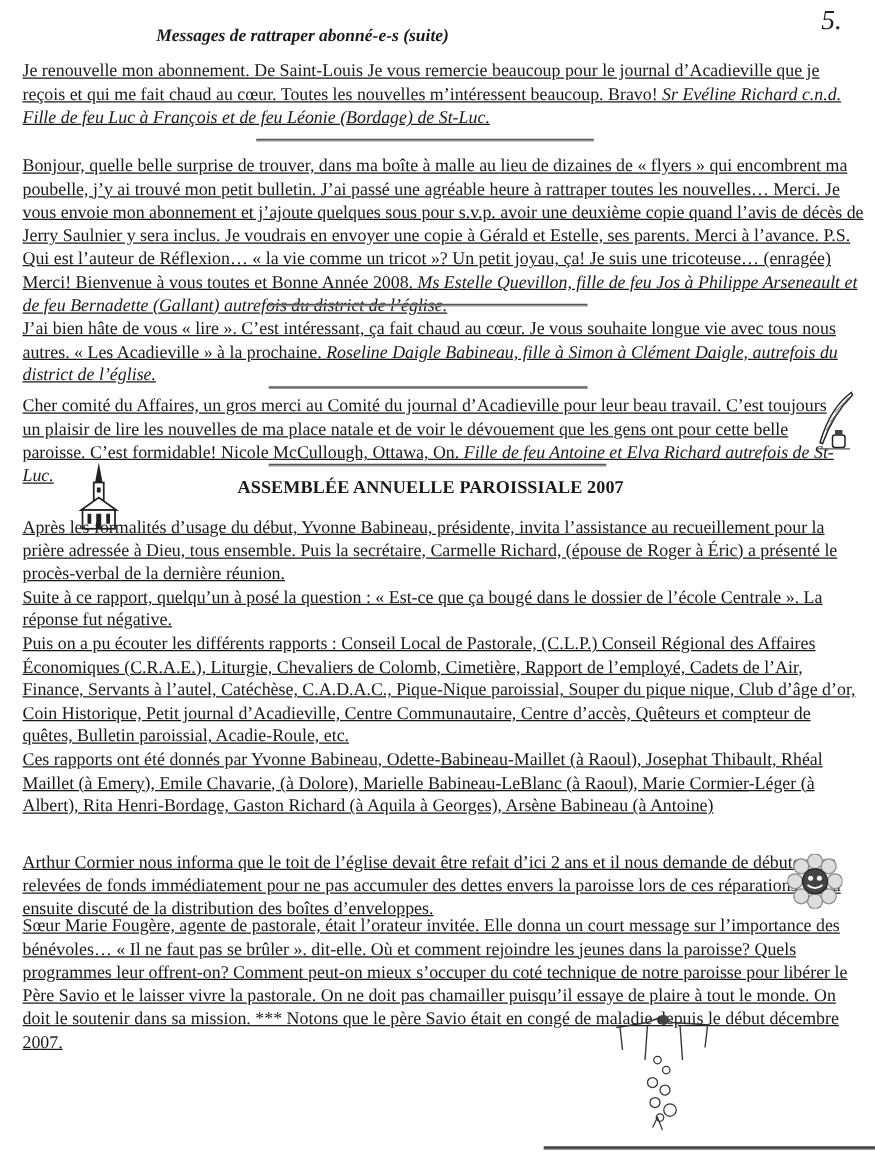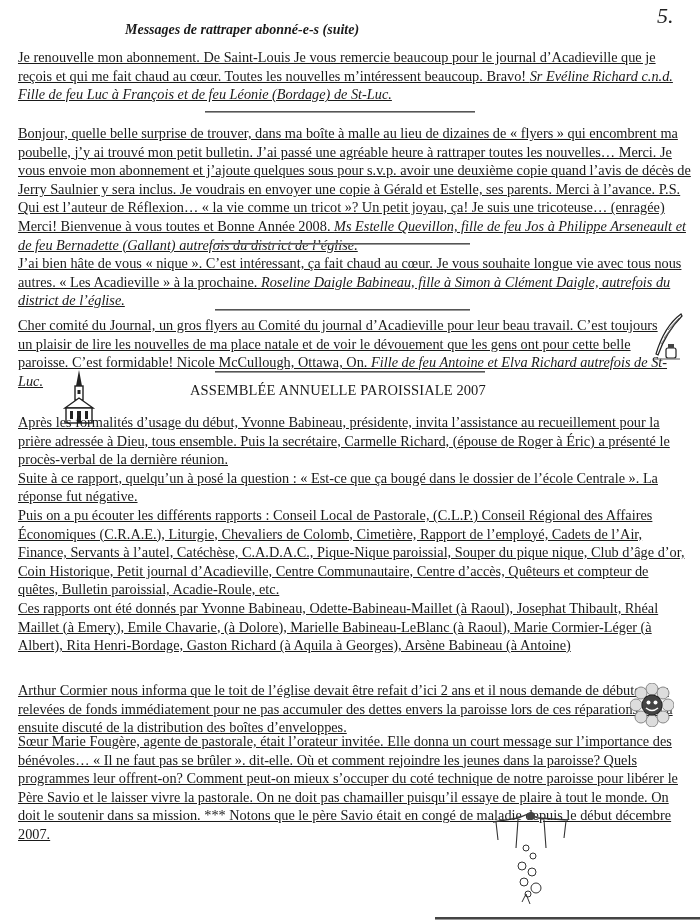--- a/index.html
+++ b/index.html
@@ -5,47 +5,47 @@
   html,body{margin:0;padding:0;background:#fff;}
   body{width:700px;height:922px;position:relative;overflow:hidden;
        font-family:"Liberation Serif","DejaVu Serif",serif;color:#1a1a1a;font-size:14.3px;line-height:18.6px;}
   .page-num{position:absolute;left:657px;top:4px;font-style:italic;font-size:22px;line-height:24px;color:#222;}
   .section-title{position:absolute;left:125px;top:21px;font-weight:bold;font-style:italic;font-size:14px;}
   .block{position:absolute;left:18px;width:676px;}
   .block p{margin:0;text-decoration:underline;}
   .it{font-style:italic;}
   .u{text-decoration:underline;}
   .sep{position:absolute;height:1px;background:#555;border-bottom:1px solid #999;}
-  .heading{position:absolute;left:190px;top:381px;font-weight:normal;font-size:14.5px;letter-spacing:0.1px;}
+  .heading{position:absolute;left:190px;top:381px;font-weight:bold;font-size:14.5px;letter-spacing:0.1px;}
   .deco{position:absolute;}
   .deco svg{display:block;}
 </style>
 </head>
 <body>
 
 <div class="page-num">5.</div>
 <div class="section-title">Messages de rattraper abonné-e-s (suite)</div>
 
 <div class="block" style="top:48px;width:670px;">
   <p><span>Je renouvelle mon abonnement. De Saint-Louis  Je vous remercie beaucoup pour le journal d’Acadieville que je reçois et qui me fait chaud au cœur.  Toutes les nouvelles m’intéressent beaucoup.  Bravo! </span><span class="it">Sr Evéline Richard c.n.d.  Fille de feu Luc à François et de feu Léonie (Bordage) de St-Luc.</span></p>
 </div>
 <div class="sep" style="left:205px;top:111px;width:270px;"></div>
 
 <div class="block" style="top:124px;width:676px;">
   <p><span>Bonjour, quelle belle surprise de trouver, dans ma boîte à malle au lieu de dizaines de « flyers » qui encombrent ma poubelle, j’y ai trouvé mon petit bulletin.  J’ai passé une agréable heure à rattraper toutes les nouvelles…  Merci.  Je vous envoie mon abonnement et j’ajoute quelques sous pour s.v.p. avoir une deuxième copie quand l’avis de décès de Jerry Saulnier y sera inclus.  Je voudrais en envoyer une copie à Gérald et Estelle, ses parents.  Merci à l’avance. P.S. Qui est l’auteur de Réflexion… « la vie comme un tricot »?  Un petit joyau, ça!  Je suis une tricoteuse… (enragée) Merci!  Bienvenue à vous toutes et Bonne Année 2008.  </span><span class="it">Ms Estelle Quevillon, fille de feu Jos à Philippe Arseneault et de feu Bernadette (Gallant) autrefois du district de l’église.</span></p>
 </div>
 <div class="sep" style="left:215px;top:243px;width:255px;"></div>
 
 <div class="block" style="top:254px;width:670px;">
-  <p><span>J’ai bien hâte de vous « nique ».  C’est intéressant, ça fait chaud au cœur.  Je vous souhaite longue vie avec tous nous autres. « Les Acadieville »  à la prochaine.  </span><span class="it">Roseline Daigle Babineau,  fille à Simon à Clément Daigle, autrefois du district de l’église.</span></p>
+  <p><span>J’ai bien hâte de vous « lire ».  C’est intéressant, ça fait chaud au cœur.  Je vous souhaite longue vie avec tous nous autres. « Les Acadieville »  à la prochaine.  </span><span class="it">Roseline Daigle Babineau,  fille à Simon à Clément Daigle, autrefois du district de l’église.</span></p>
 </div>
 <div class="sep" style="left:215px;top:309px;width:255px;"></div>
 
 <div class="block" style="top:316px;width:655px;">
-  <p><span>Cher comité du Journal, un gros flyers au Comité du journal d’Acadieville pour leur beau travail.  C’est toujours un plaisir de lire les nouvelles de ma place natale et de voir le dévouement que les gens ont pour cette belle paroisse. C’est formidable!  Nicole McCullough, Ottawa, On.  </span><span class="it">Fille de feu Antoine et Elva Richard autrefois de St-Luc.</span></p>
+  <p><span>Cher comité du Affaires, un gros merci au Comité du journal d’Acadieville pour leur beau travail.  C’est toujours un plaisir de lire les nouvelles de ma place natale et de voir le dévouement que les gens ont pour cette belle paroisse. C’est formidable!  Nicole McCullough, Ottawa, On.  </span><span class="it">Fille de feu Antoine et Elva Richard autrefois de St-Luc.</span></p>
 </div>
 <div class="sep" style="left:215px;top:371px;width:270px;"></div>
 
 <div class="deco" style="left:648px;top:312px;">
   <svg width="36" height="50" viewBox="0 0 36 50">
     <path d="M33 2 C22 10 14 22 8 42 L10 43 C16 26 24 14 34 4 Z" fill="none" stroke="#222" stroke-width="1.2"></path>
     <path d="M31 6 L20 18 M28 10 L16 26 M24 16 L13 32" stroke="#555" stroke-width="0.7"></path>
     <rect x="18" y="36" width="10" height="10" rx="2" fill="#fff" stroke="#222" stroke-width="1.2"></rect>
     <rect x="20" y="32" width="6" height="4" fill="#444"></rect>
     <path d="M6 47 L32 47" stroke="#555" stroke-width="1"></path>

